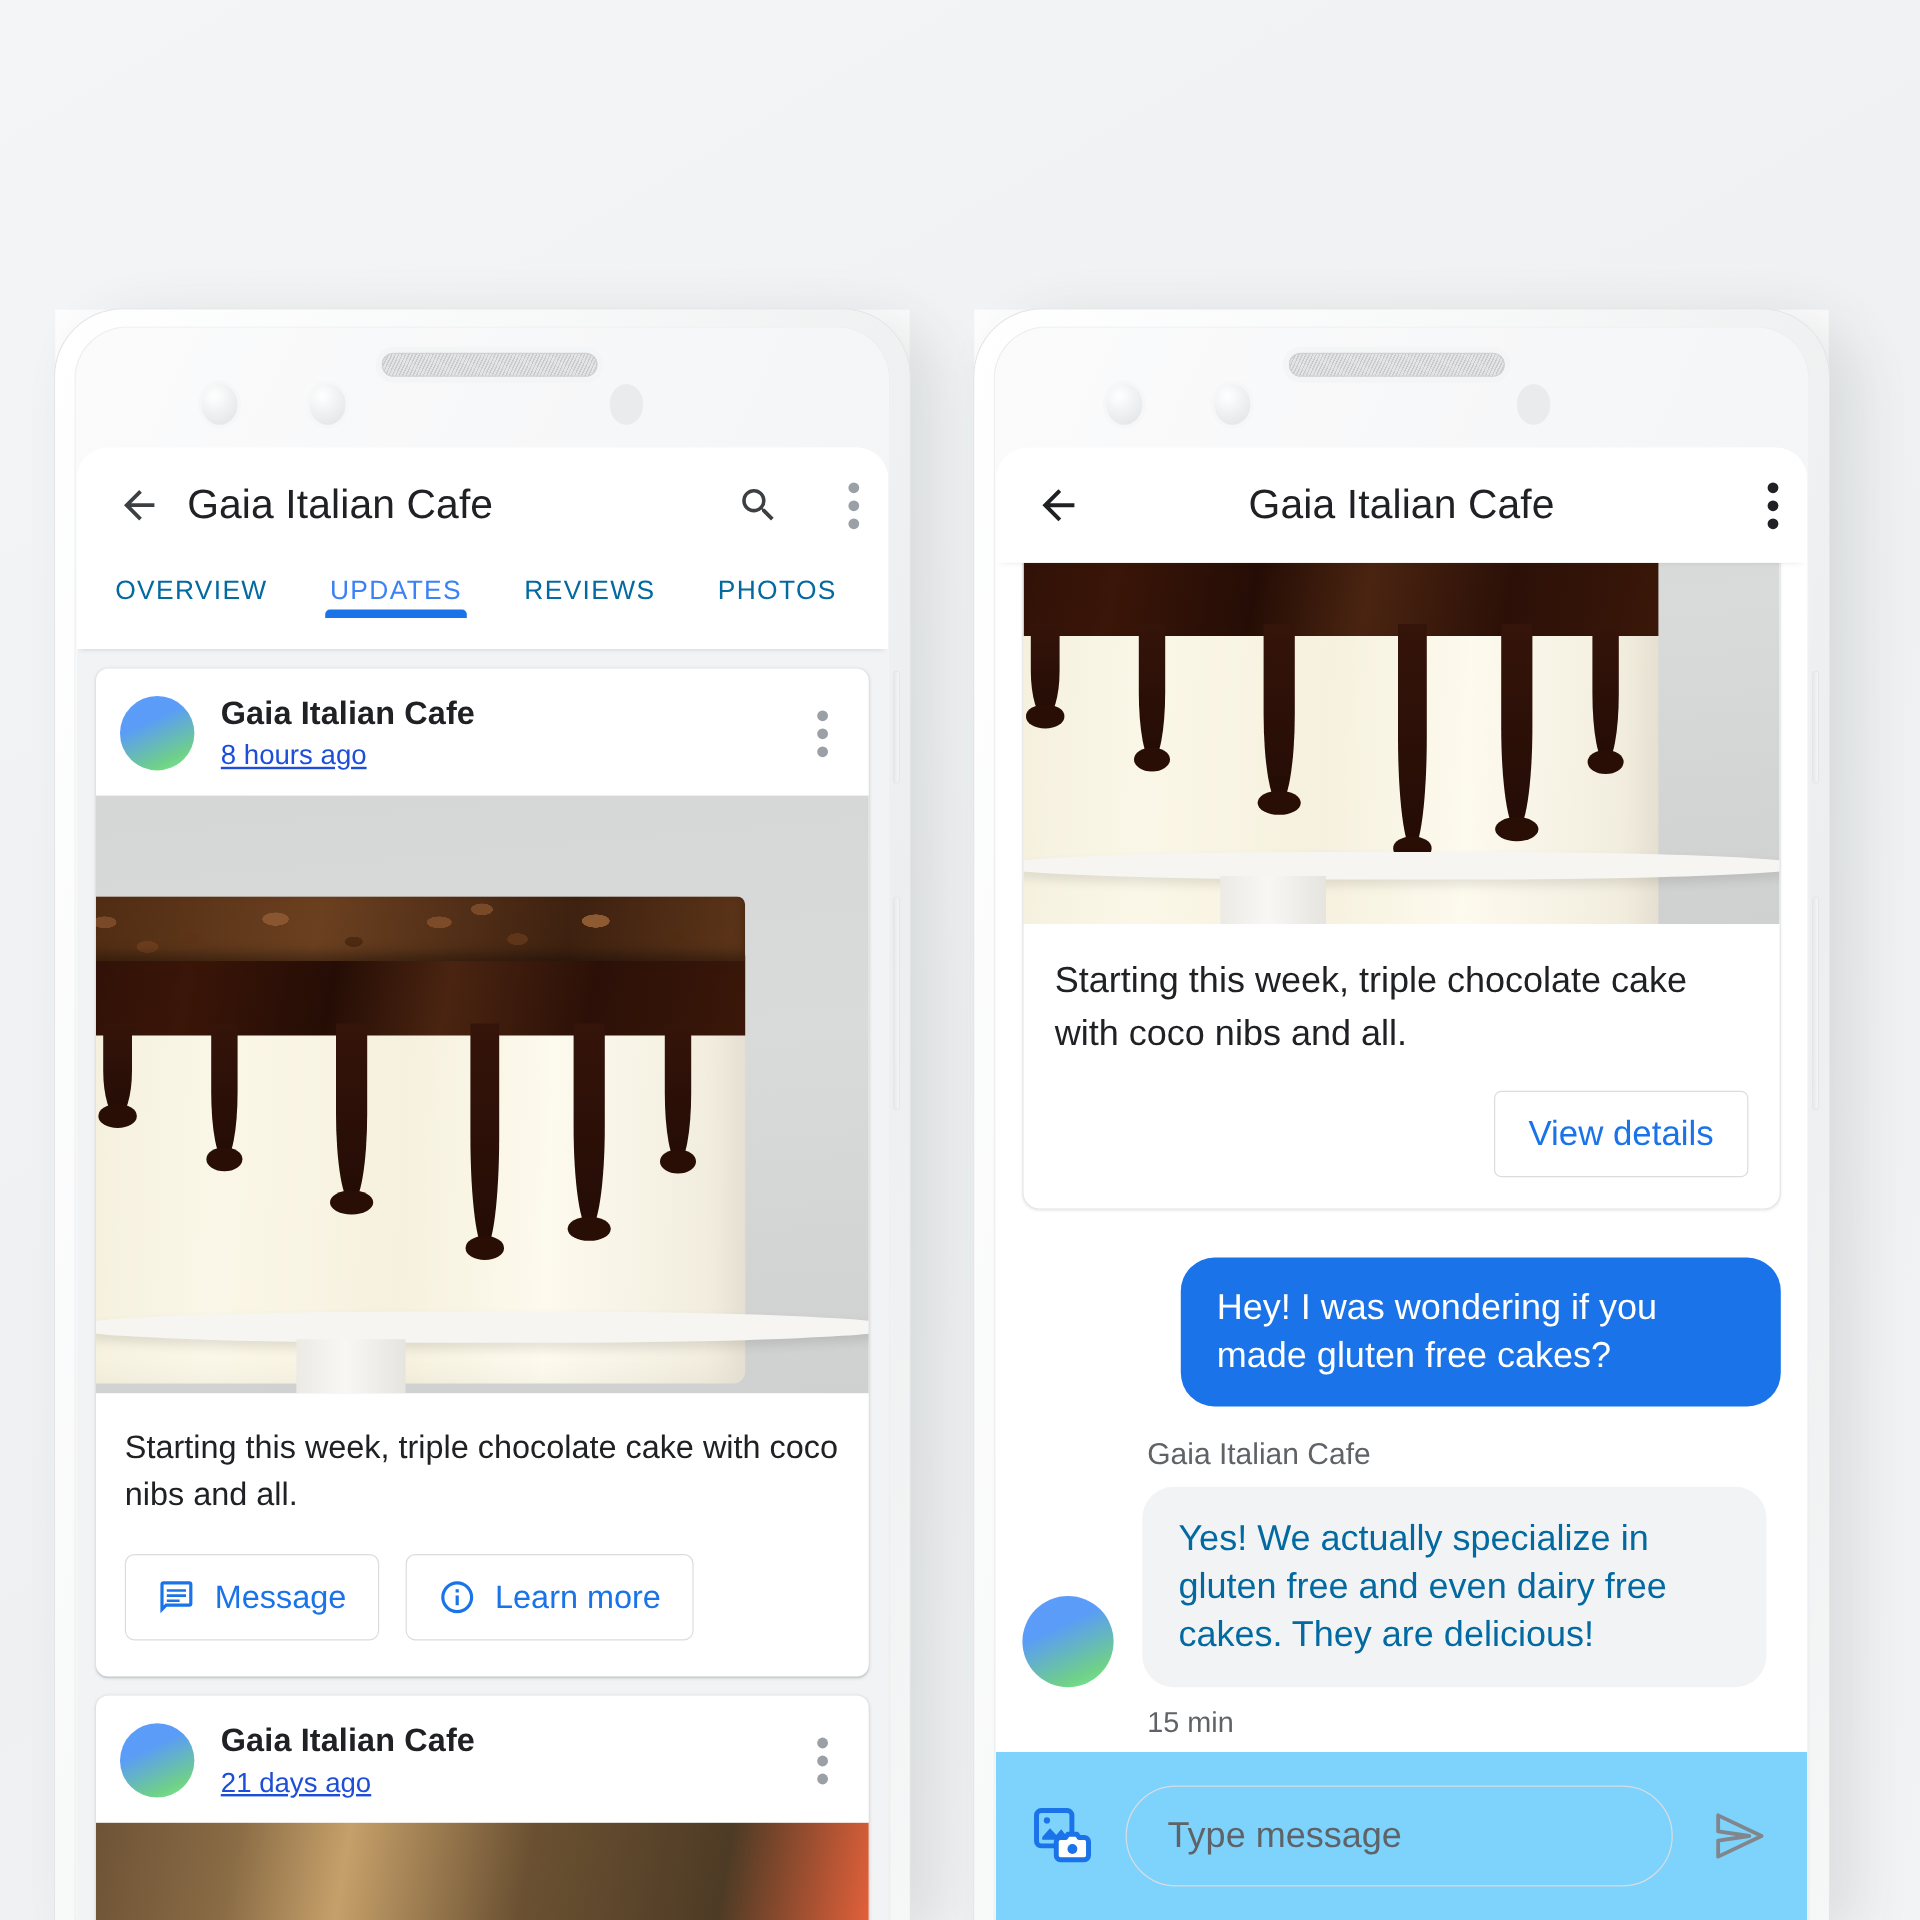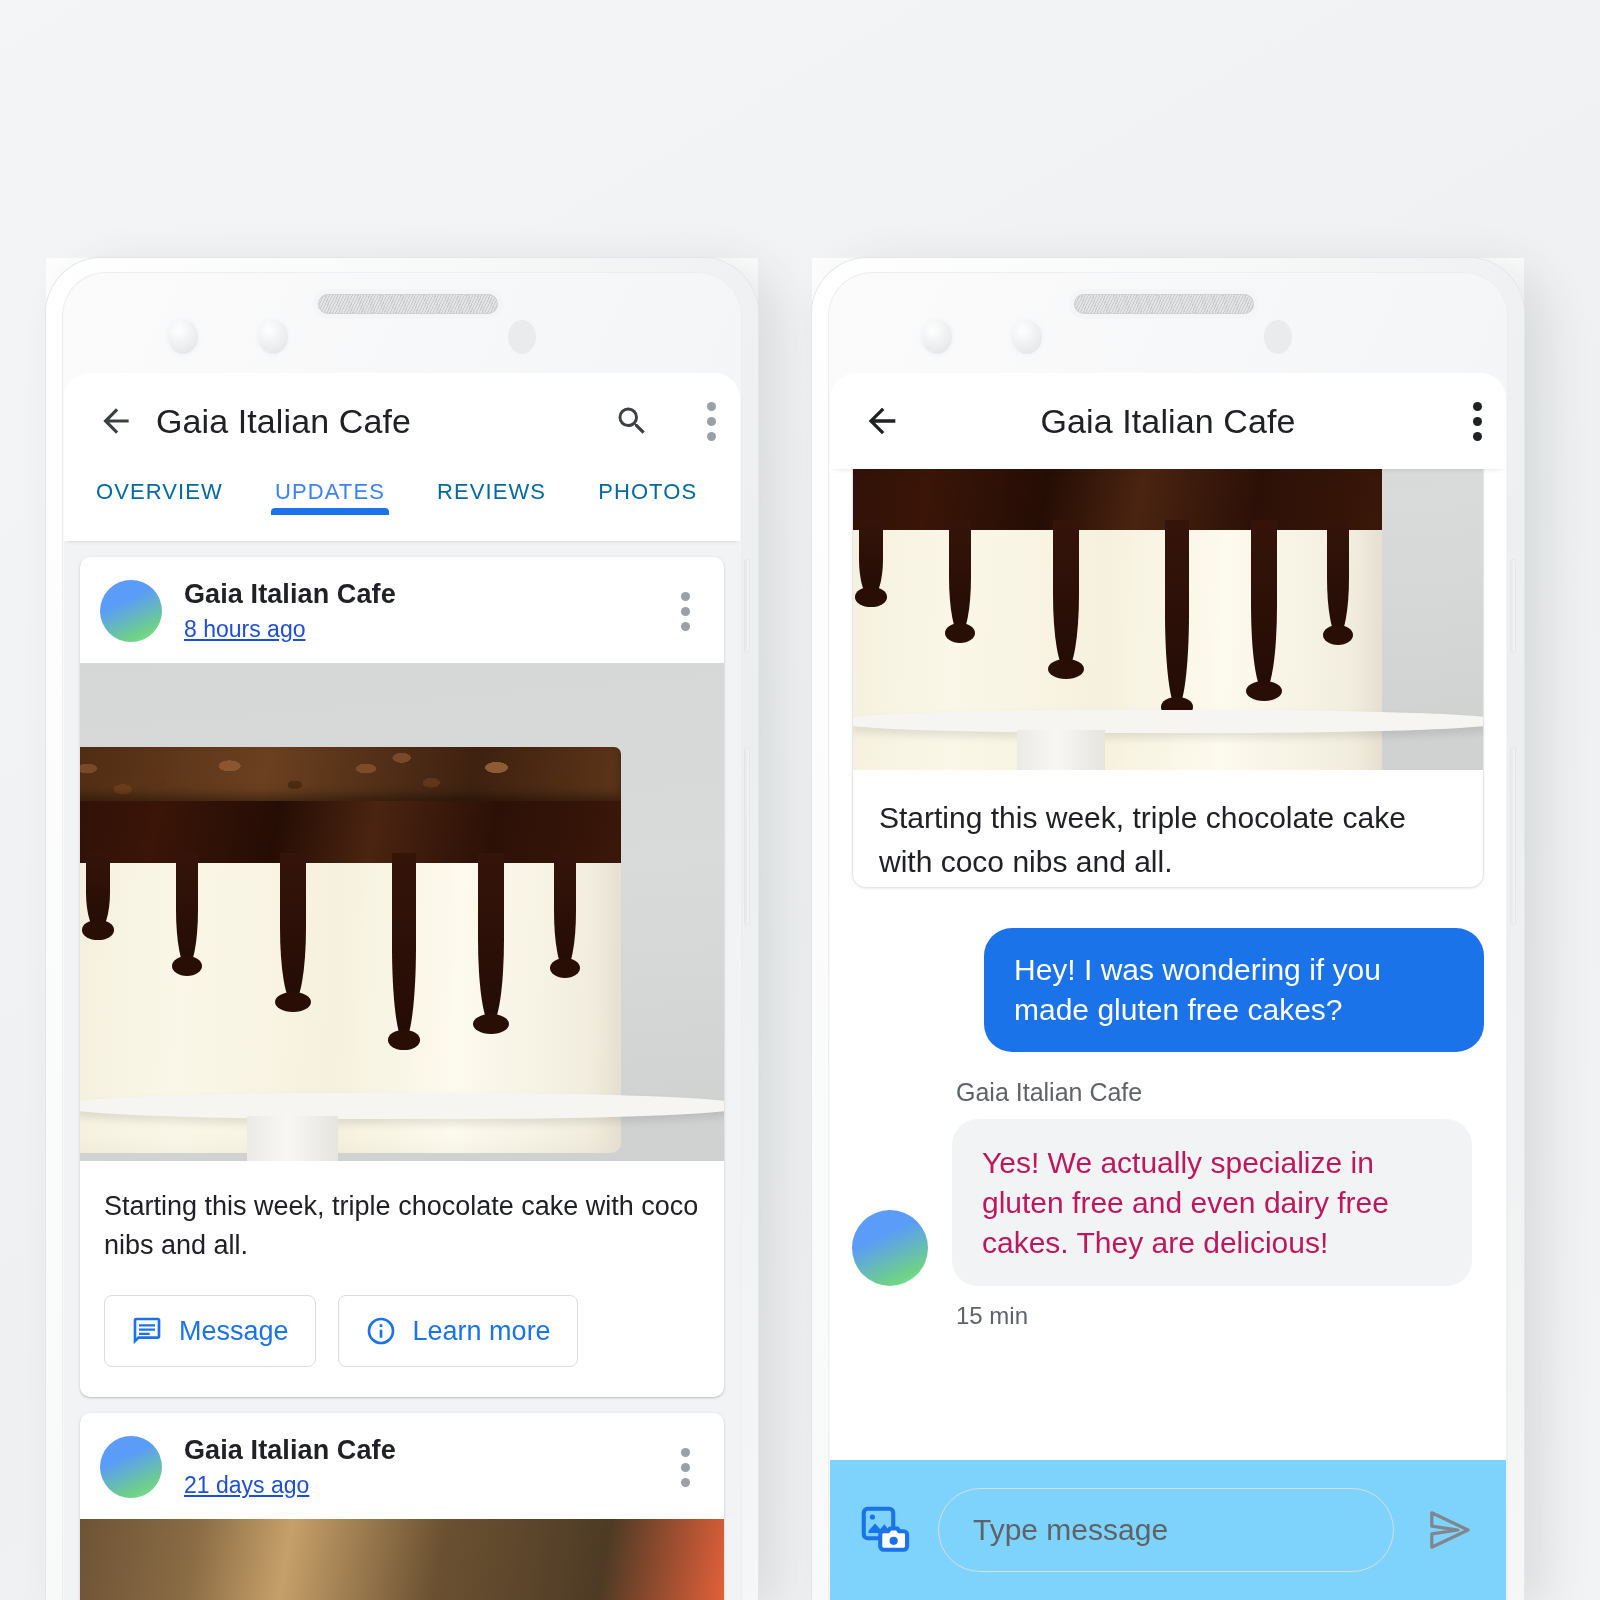--- a/index.html
+++ b/index.html
@@ -137,21 +137,21 @@
                  display:flex; align-items:center; color:#1a73e8; font-size:29px; font-weight:500;
                  background:#fff; }
 
   .bubble-out-wrap { display:flex; justify-content:flex-end; padding:40px 22px 0 22px; }
   .bubble-out { background:#1a73e8; color:#fff; border-radius:28px; padding:22px 30px;
                 font-size:30px; line-height:1.33; max-width:500px; }
   .delivered { text-align:right; padding:18px 28px 0 0; font-size:24px; color:#5f6368; }
 
   .sender-name { padding:26px 0 0 126px; font-size:25px; color:#5f6368; }
   .bubble-in-row { display:flex; align-items:flex-end; padding:12px 22px 0 22px; gap:24px;}
-  .bubble-in { background:#f1f3f4; color:#be185d; border-radius:26px; padding:24px 30px;
+  .bubble-in { background:#f1f3f4; color:#0369a1; border-radius:26px; padding:24px 30px;
                font-size:30px; line-height:1.33; max-width:520px; }
   .stamp { padding:16px 0 0 126px; font-size:24px; color:#5f6368; }
 
   .composer { position:absolute; left:0; right:0; bottom:0; height:140px; background:#7dd3fc;
               display:flex; align-items:center; padding:0 24px; gap:22px; }
   .composer-input { flex:1; height:84px; border:1px solid #dadce0; border-radius:44px;
                     display:flex; align-items:center; padding:0 34px; }
   .composer-ph { font-size:30px; color:#5f6368; }
 </style>
 </head>
@@ -325,20 +325,25 @@
             <div class="drip" style="left:6px;  top:190px; width:24px; height:78px;"></div>
             <div class="drip" style="left:96px; top:190px; width:22px; height:114px;"></div>
             <div class="drip" style="left:200px;top:190px; width:26px; height:150px;"></div>
             <div class="drip" style="left:312px;top:190px; width:24px; height:188px;"></div>
             <div class="drip" style="left:398px;top:190px; width:26px; height:172px;"></div>
             <div class="drip" style="left:474px;top:190px; width:22px; height:116px;"></div>
             <div class="stand-top"></div>
             <div class="stand-stem"></div>
           </div>
           <div class="rich-text">Starting this week, triple chocolate cake with coco nibs and all.</div>
+          <div class="rich-actions">
+            <div class="outline-btn">
+              <span>View details</span>
+            </div>
+          </div>
         </div>
 
         <div class="bubble-out-wrap">
           <div class="bubble-out">Hey! I was wondering if you made gluten free cakes?</div>
         </div>
 
         <div class="sender-name">Gaia Italian Cafe</div>
         <div class="bubble-in-row">
           <div class="avatar" style="width:76px;height:76px;"></div>
           <div class="bubble-in">Yes! We actually specialize in gluten free and even dairy free cakes. They are delicious!</div>

